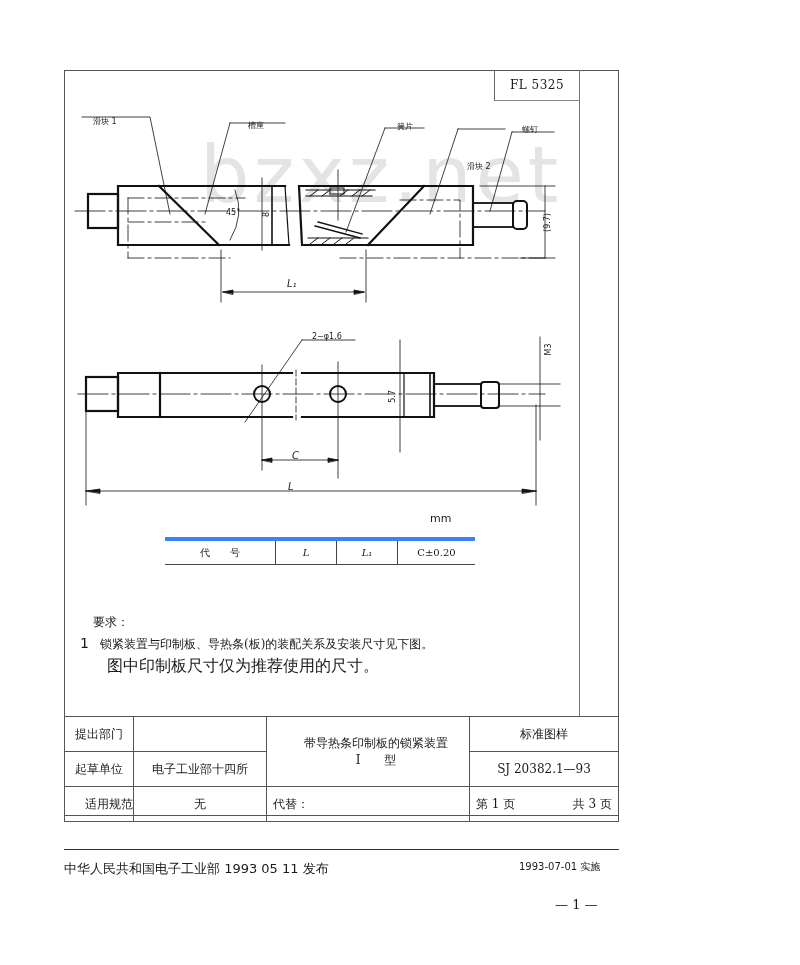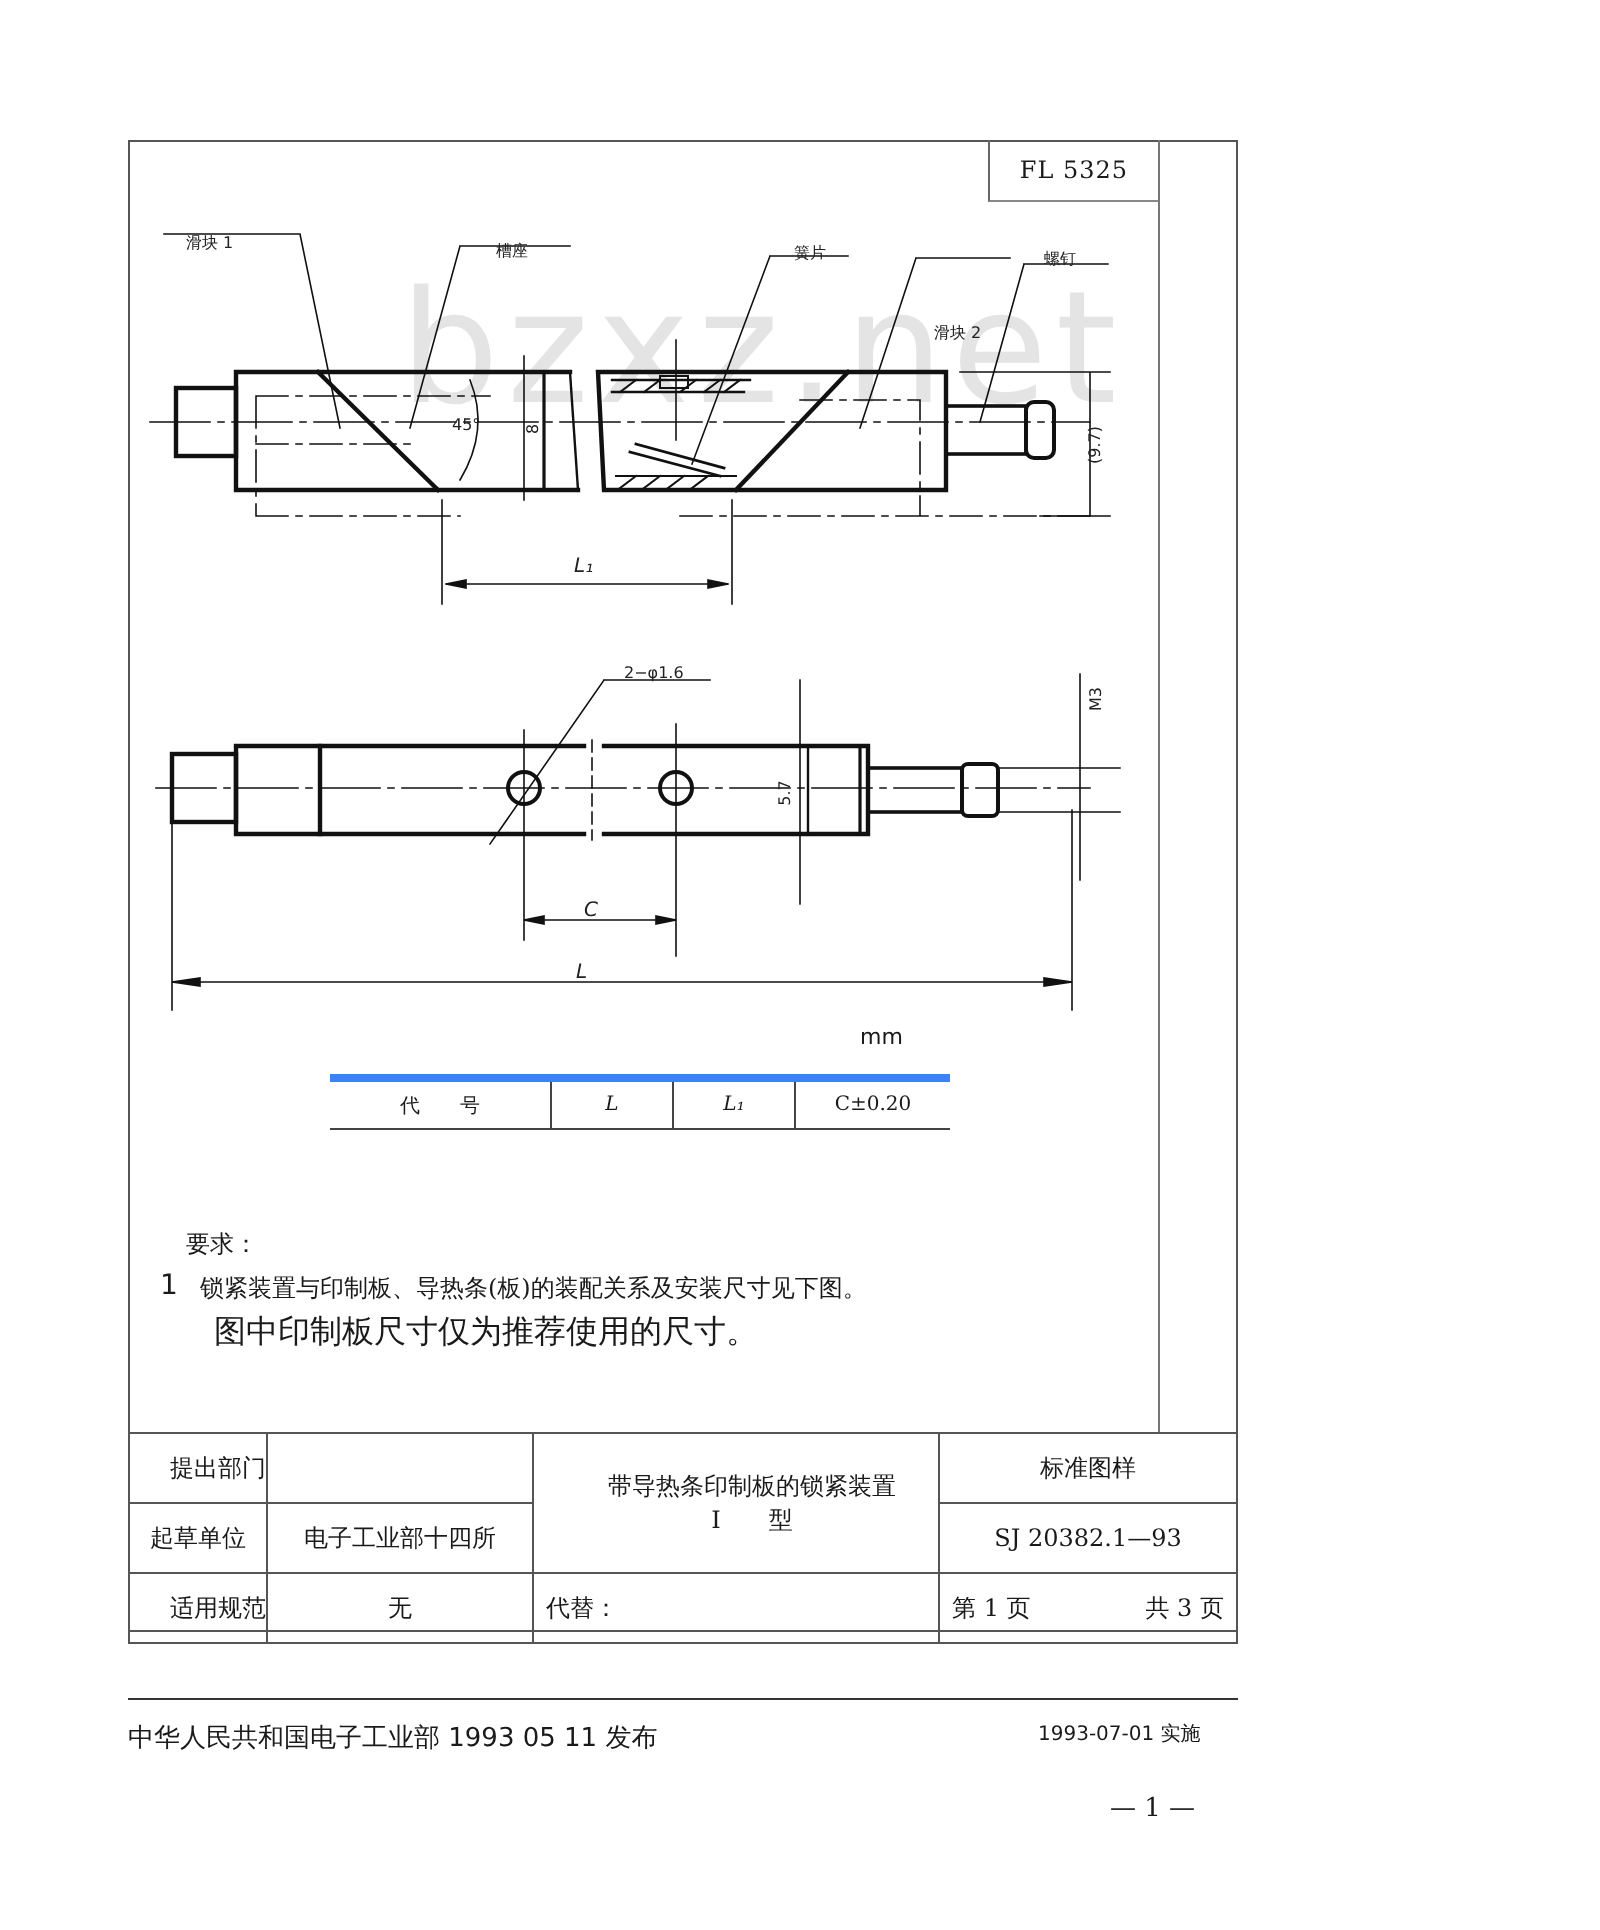--- a/index.html
+++ b/index.html
@@ -159,21 +159,21 @@
 </table>
 
 <div class="req-title">要求：</div>
 <div class="req-num">1</div>
 <div class="req-line1">锁紧装置与印制板、导热条(板)的装配关系及安装尺寸见下图。</div>
 <div class="req-line2">图中印制板尺寸仅为推荐使用的尺寸。</div>
 
 <table class="title-block">
   <tbody>
       <tr>
-    <td style="width:68px;text-align:right;">提出部门</td>
+    <td style="width:68px;">提出部门</td>
     <td style="width:132px;"></td>
     <td rowspan="2" style="width:186px;padding-left:16px;">
       <div>带导热条印制板的锁紧装置</div>
       <div>I　　型</div>
     </td>
     <td>标准图样</td>
   </tr>
   <tr>
     <td>起草单位</td>
     <td>电子工业部十四所</td>

